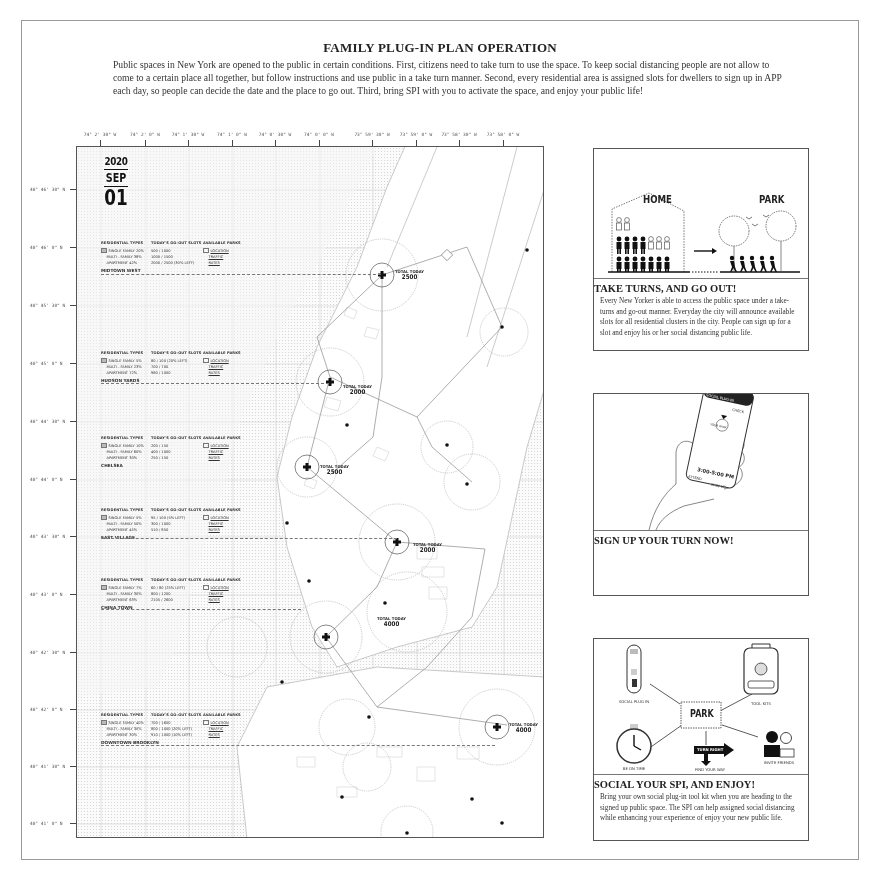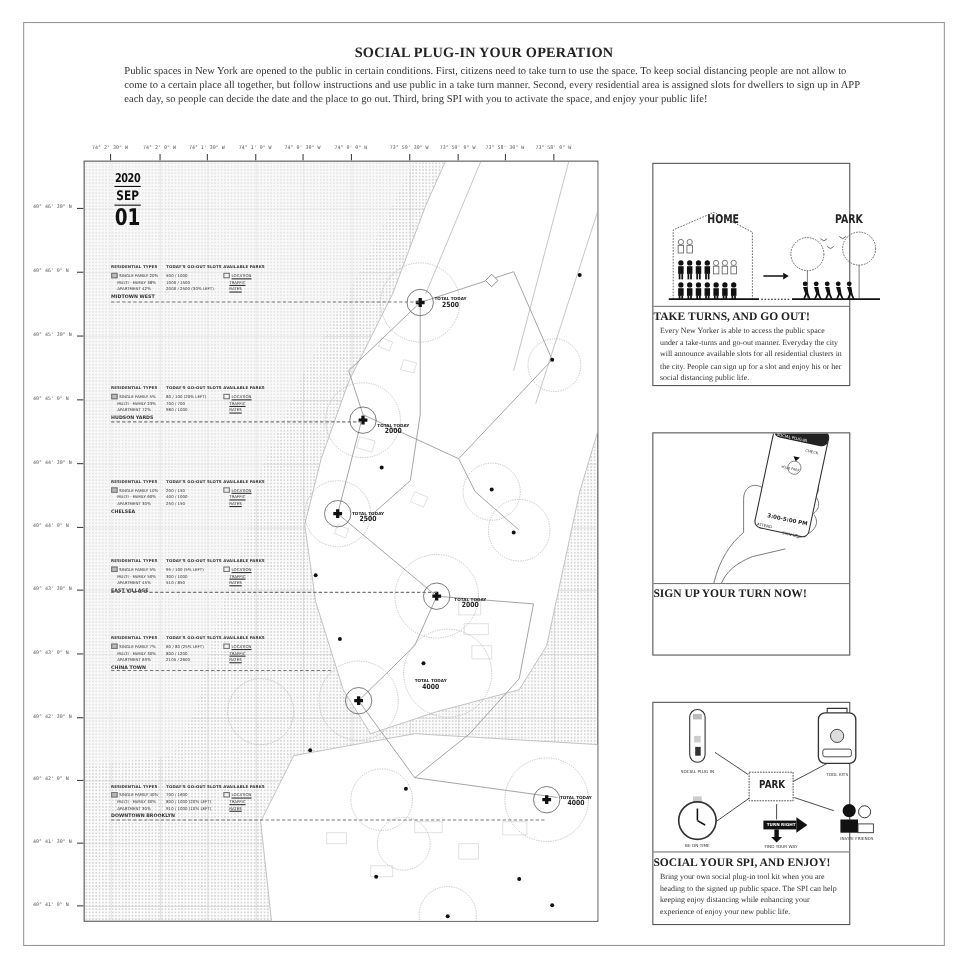--- a/index.html
+++ b/index.html
@@ -35,32 +35,32 @@
   .info .chkf { background:#bbb; }
   .info .park { text-decoration:underline; }
   .info .area { font-weight:bold; font-size:4.3px; margin-top:2px; }
   .dash-line { position:absolute; height:0; border-top:0.8px dashed #777; }
 
   .total { position:absolute; font-family:"DejaVu Sans", sans-serif; font-weight:bold; text-align:center; color:#222; line-height:1; }
   .total .t1 { font-size:3.8px; display:block; }
   .total .t2 { font-size:6.5px; display:block; transform:scaleX(0.85); }
 
   
-  .panel { position:absolute; left:593px; width:180px; border:1px solid #555; box-sizing:border-box; background:#fff; }
+  .panel { position:absolute; left:593px; width:216px; border:1px solid #555; box-sizing:border-box; background:#fff; }
   .panel .illu { position:relative; width:100%; border-bottom:1px solid #777; }
   .panel .ph { text-align:left; font-family:"Liberation Serif", serif; font-weight:bold; font-size:10.5px; margin-top:4px; }
   .panel .pb { font-size:7.2px; line-height:10.5px; padding:2px 6px 6px 6px; color:#333; text-align:left; }
   .ico-lbl { position:absolute; font-family:"DejaVu Sans", sans-serif; font-size:3.8px; color:#333; text-align:center; white-space:nowrap; transform:translateX(-50%); }
 </style>
 </head>
 <body>
 
 <div class="frame"></div>
 
-<div class="title">SOCIAL PLUG-IN YOUR OPERATION</div>
+<div class="title">FAMILY PLUG-IN PLAN OPERATION</div>
 <div class="intro">Public spaces in New York are opened to the public in certain conditions. First, citizens need to take turn to use the space. To keep social distancing people are not allow to come to a certain place all together, but follow instructions and use public in a take turn manner. Second, every residential area is assigned slots for dwellers to sign up in APP each day, so people can decide the date and the place to go out. Third, bring SPI with you to activate the space, and enjoy your public life!</div>
 
 <div>
   <span class="lon-label" style="left:100px">74° 2' 30" W</span>
     <span class="lon-tick" style="left:100px"></span>
   <span class="lon-label" style="left:145px">74° 2' 0" W</span>
     <span class="lon-tick" style="left:145px"></span>
   <span class="lon-label" style="left:188px">74° 1' 30" W</span>
     <span class="lon-tick" style="left:188px"></span>
   <span class="lon-label" style="left:232px">74° 1' 0" W</span>
@@ -605,14 +605,14 @@
     </svg>
     <span style="position:absolute; left:96px; top:69px; font-family:'DejaVu Sans',sans-serif; font-weight:bold; font-size:10px; transform:scaleX(0.8); transform-origin:left;">PARK</span>
     <span class="ico-lbl" style="left:40px; top:60px">SOCIAL PLUG IN</span>
     <span class="ico-lbl" style="left:167px; top:62px">TOOL KITS</span>
     <span class="ico-lbl" style="left:40px; top:127px">BE ON TIME</span>
     <span class="ico-lbl" style="left:116px; top:128px">FIND YOUR WAY</span>
     <span class="ico-lbl" style="left:185px; top:121px">INVITE FRIENDS</span>
     <span style="position:absolute; left:103px; top:108px; font-family:'DejaVu Sans',sans-serif; font-weight:bold; font-size:3.8px; color:#fff;">TURN RIGHT</span>
   </div>
   <div class="ph">SOCIAL YOUR SPI, AND ENJOY!</div>
-  <div class="pb">Bring your own social plug-in tool kit when you are heading to the signed up public space. The SPI can help keeping enjoy distancing while enhancing your experience of enjoy your new public life.</div>
+  <div class="pb">Bring your own social plug-in tool kit when you are heading to the signed up public space. The SPI can help assigned social distancing while enhancing your experience of enjoy your new public life.</div>
 </div>
 
 </body></html>

